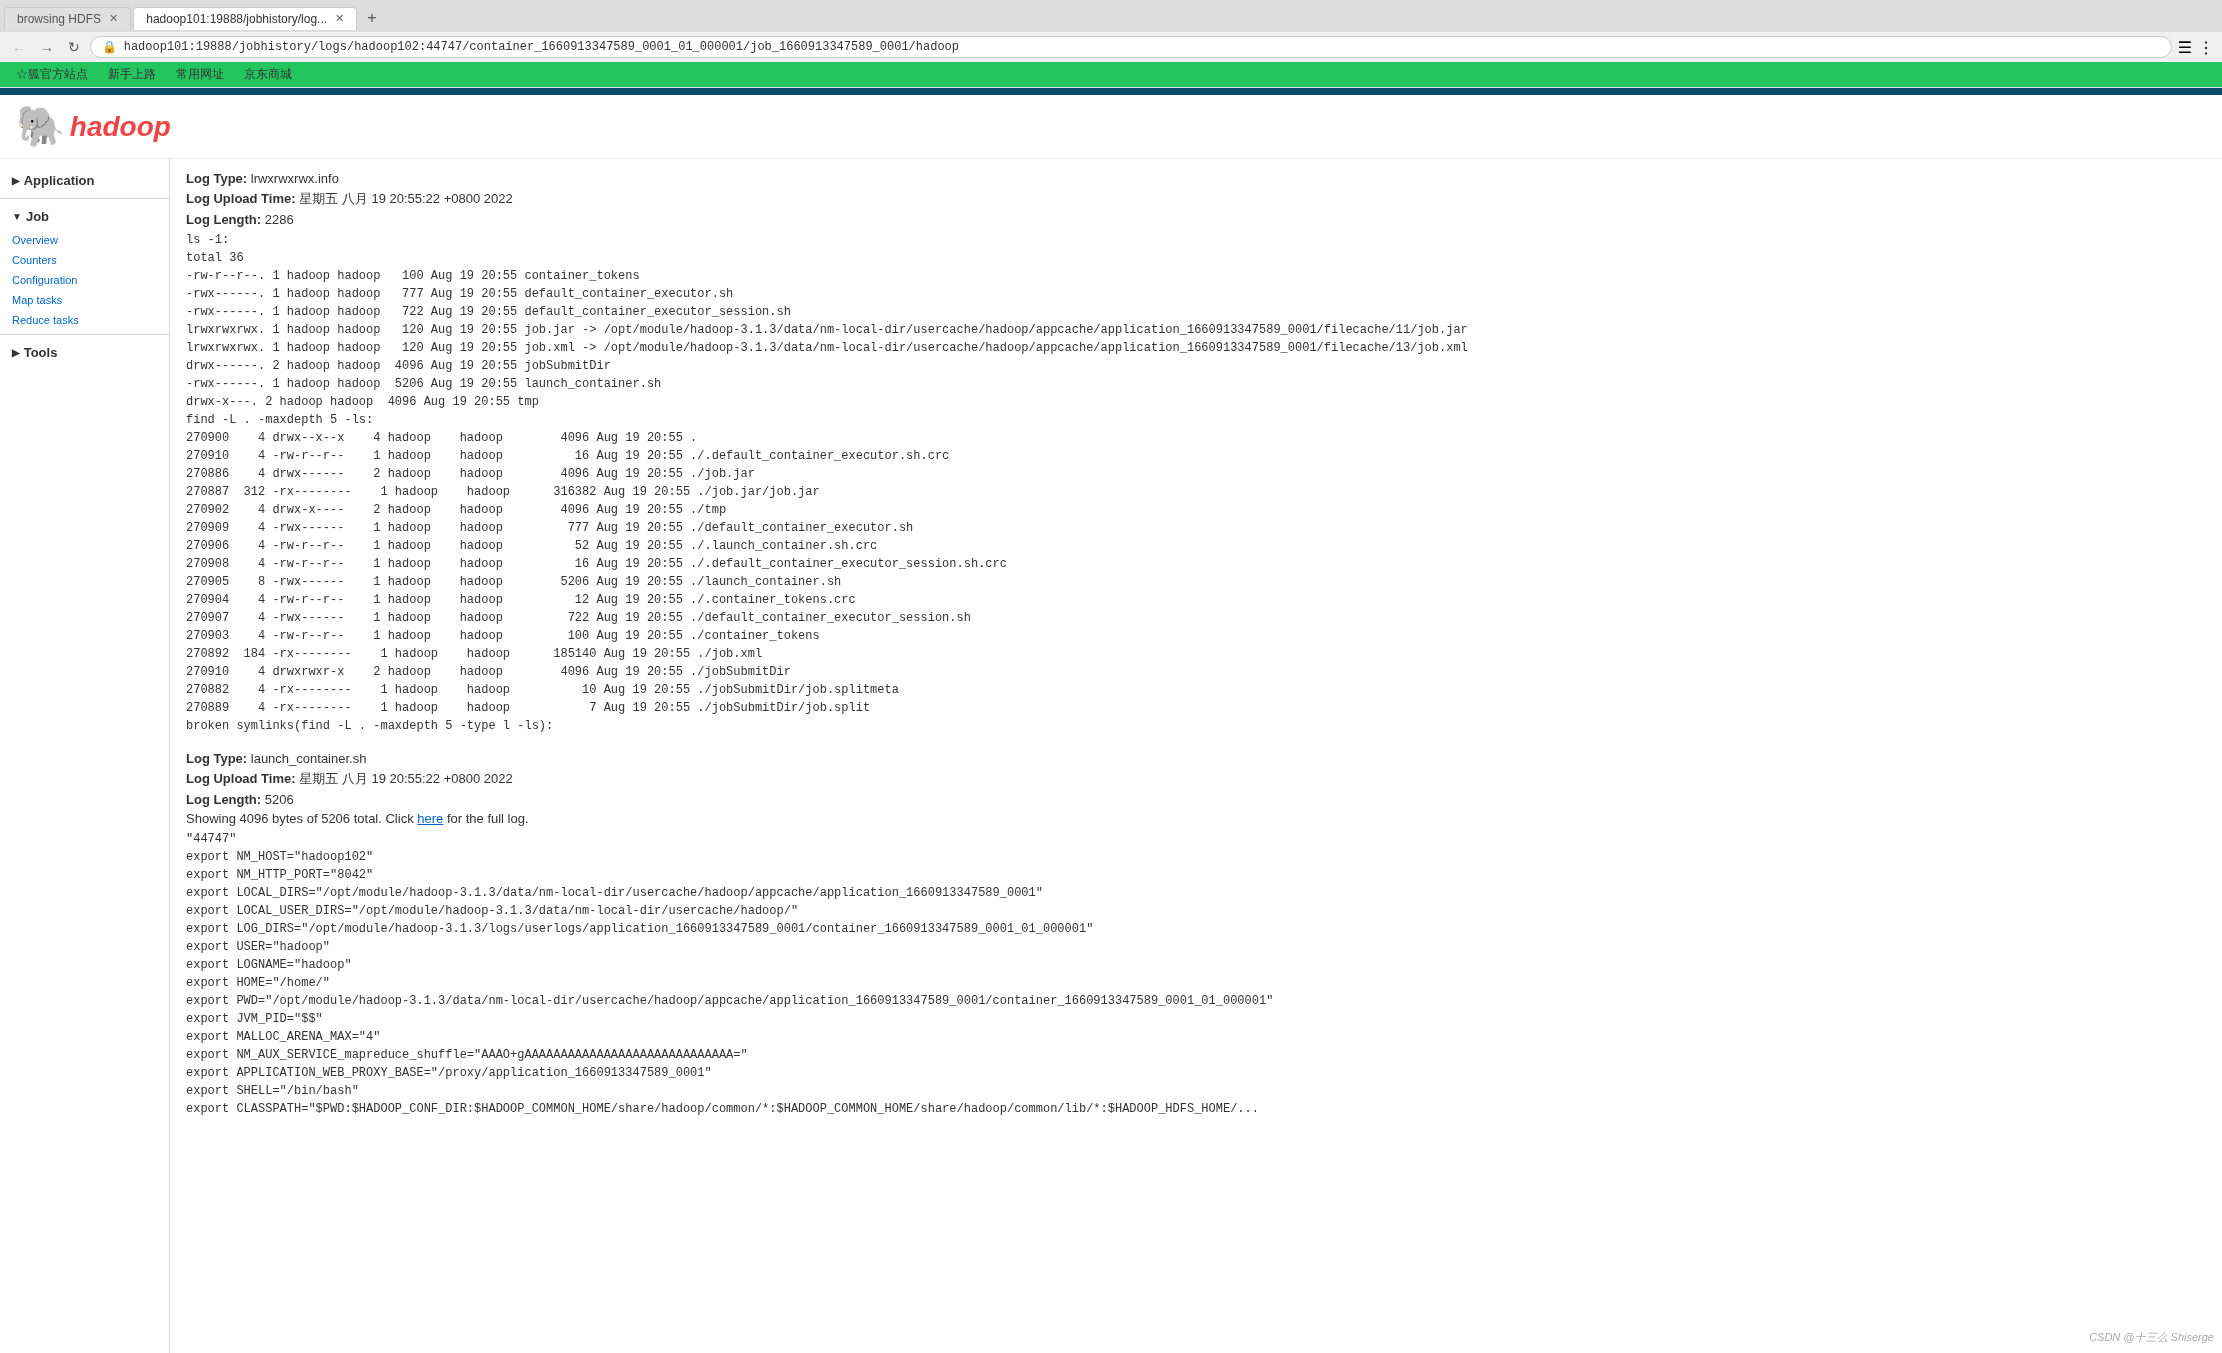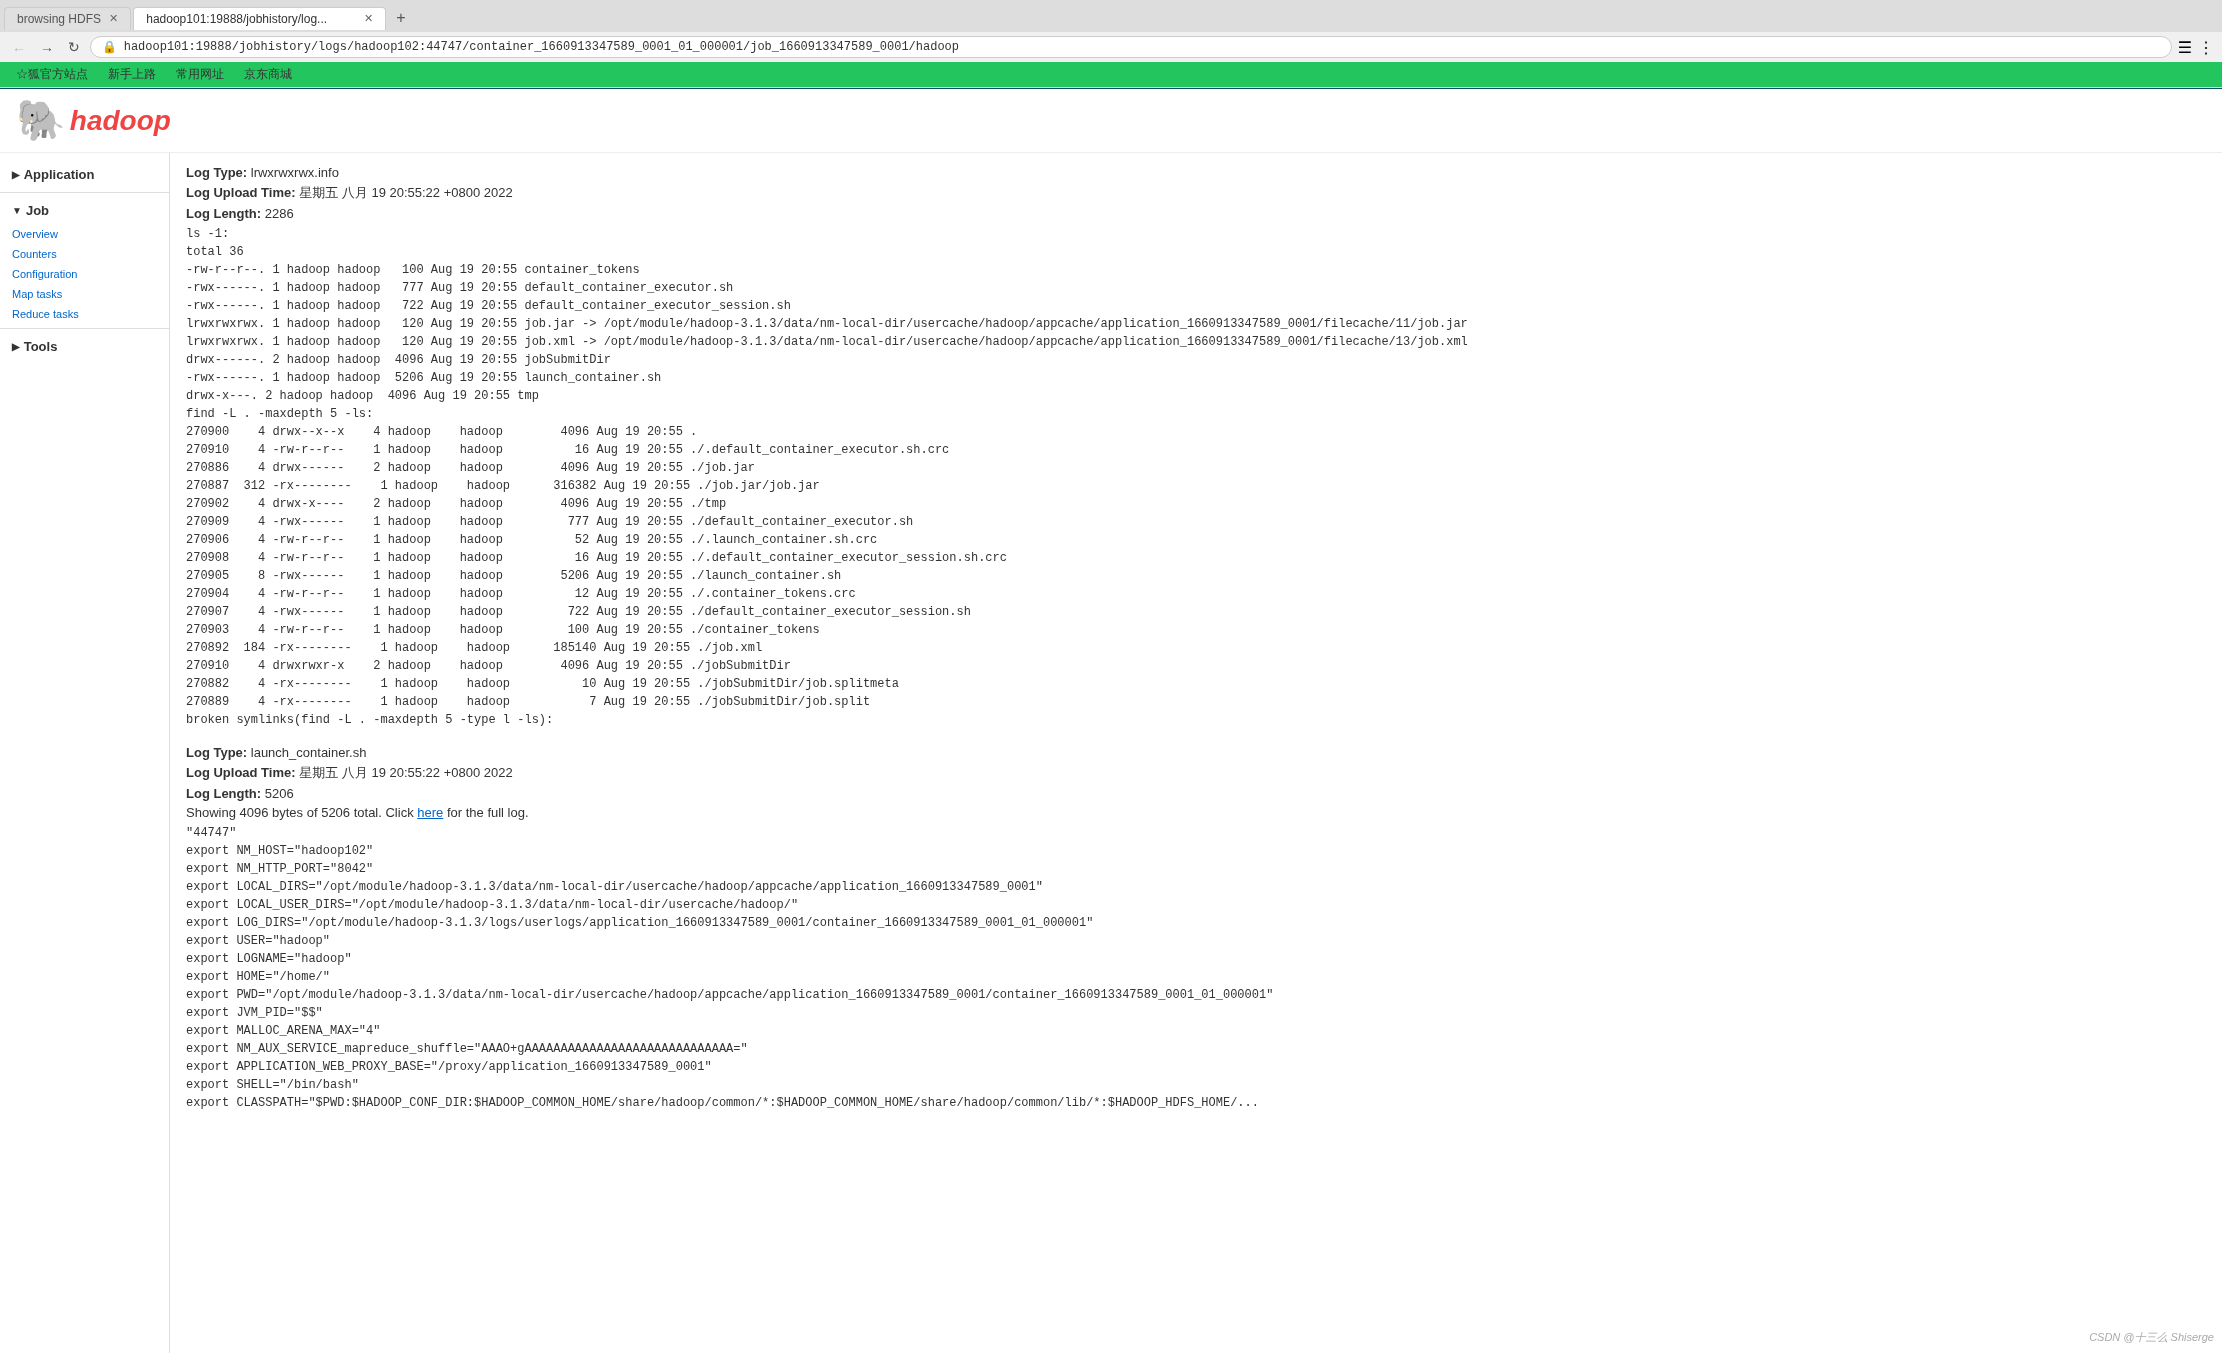--- a/index.html
+++ b/index.html
@@ -1,22 +1,22 @@
 <!DOCTYPE html>
 <html><head>
   <meta charset="utf-8">
   <style>
     * { margin: 0; padding: 0; box-sizing: border-box; }
     body { font-family: Arial, sans-serif; font-size: 13px; background: #fff; }
 
     
-    .browser-chrome { background: #f0f0f0; border-bottom: 1px solid #0c4a6e; }
+    .browser-chrome { background: #f0f0f0; border-bottom: 7px solid #0c4a6e; }
     .tab-bar { display: flex; align-items: center; background: #ddd; padding: 4px 4px 0 4px; height: 32px; }
     .tab { display: flex; align-items: center; background: #f0f0f0; border: 1px solid #ccc; border-bottom: none; padding: 4px 12px; border-radius: 4px 4px 0 0; font-size: 12px; color: #333; margin-right: 2px; }
-    .tab.active { background: #fff; gap: 29px; }
+    .tab.active { background: #fff; }
     .tab-close { margin-left: 8px; cursor: pointer; color: #666; font-size: 11px; }
     .tab-inactive { background: #e0e0e0; color: #555; }
     .new-tab { background: none; border: none; font-size: 16px; cursor: pointer; color: #555; padding: 2px 8px; }
 
     .address-bar-row { display: flex; align-items: center; padding: 4px 8px; background: #f0f0f0; gap: 6px; }
     .nav-btn { background: none; border: none; cursor: pointer; font-size: 14px; color: #555; padding: 2px 4px; }
     .nav-btn.disabled { color: #bbb; }
     .address-bar { flex: 1; display: flex; align-items: center; background: #fff; border: 1px solid #ccc; border-radius: 20px; padding: 3px 12px; font-size: 12px; color: #333; }
     .address-bar .lock-icon { margin-right: 6px; color: #555; }
     .address-text { font-size: 12px; color: #333; overflow: hidden; white-space: nowrap; font-family: Liberation Mono, monospace; }

